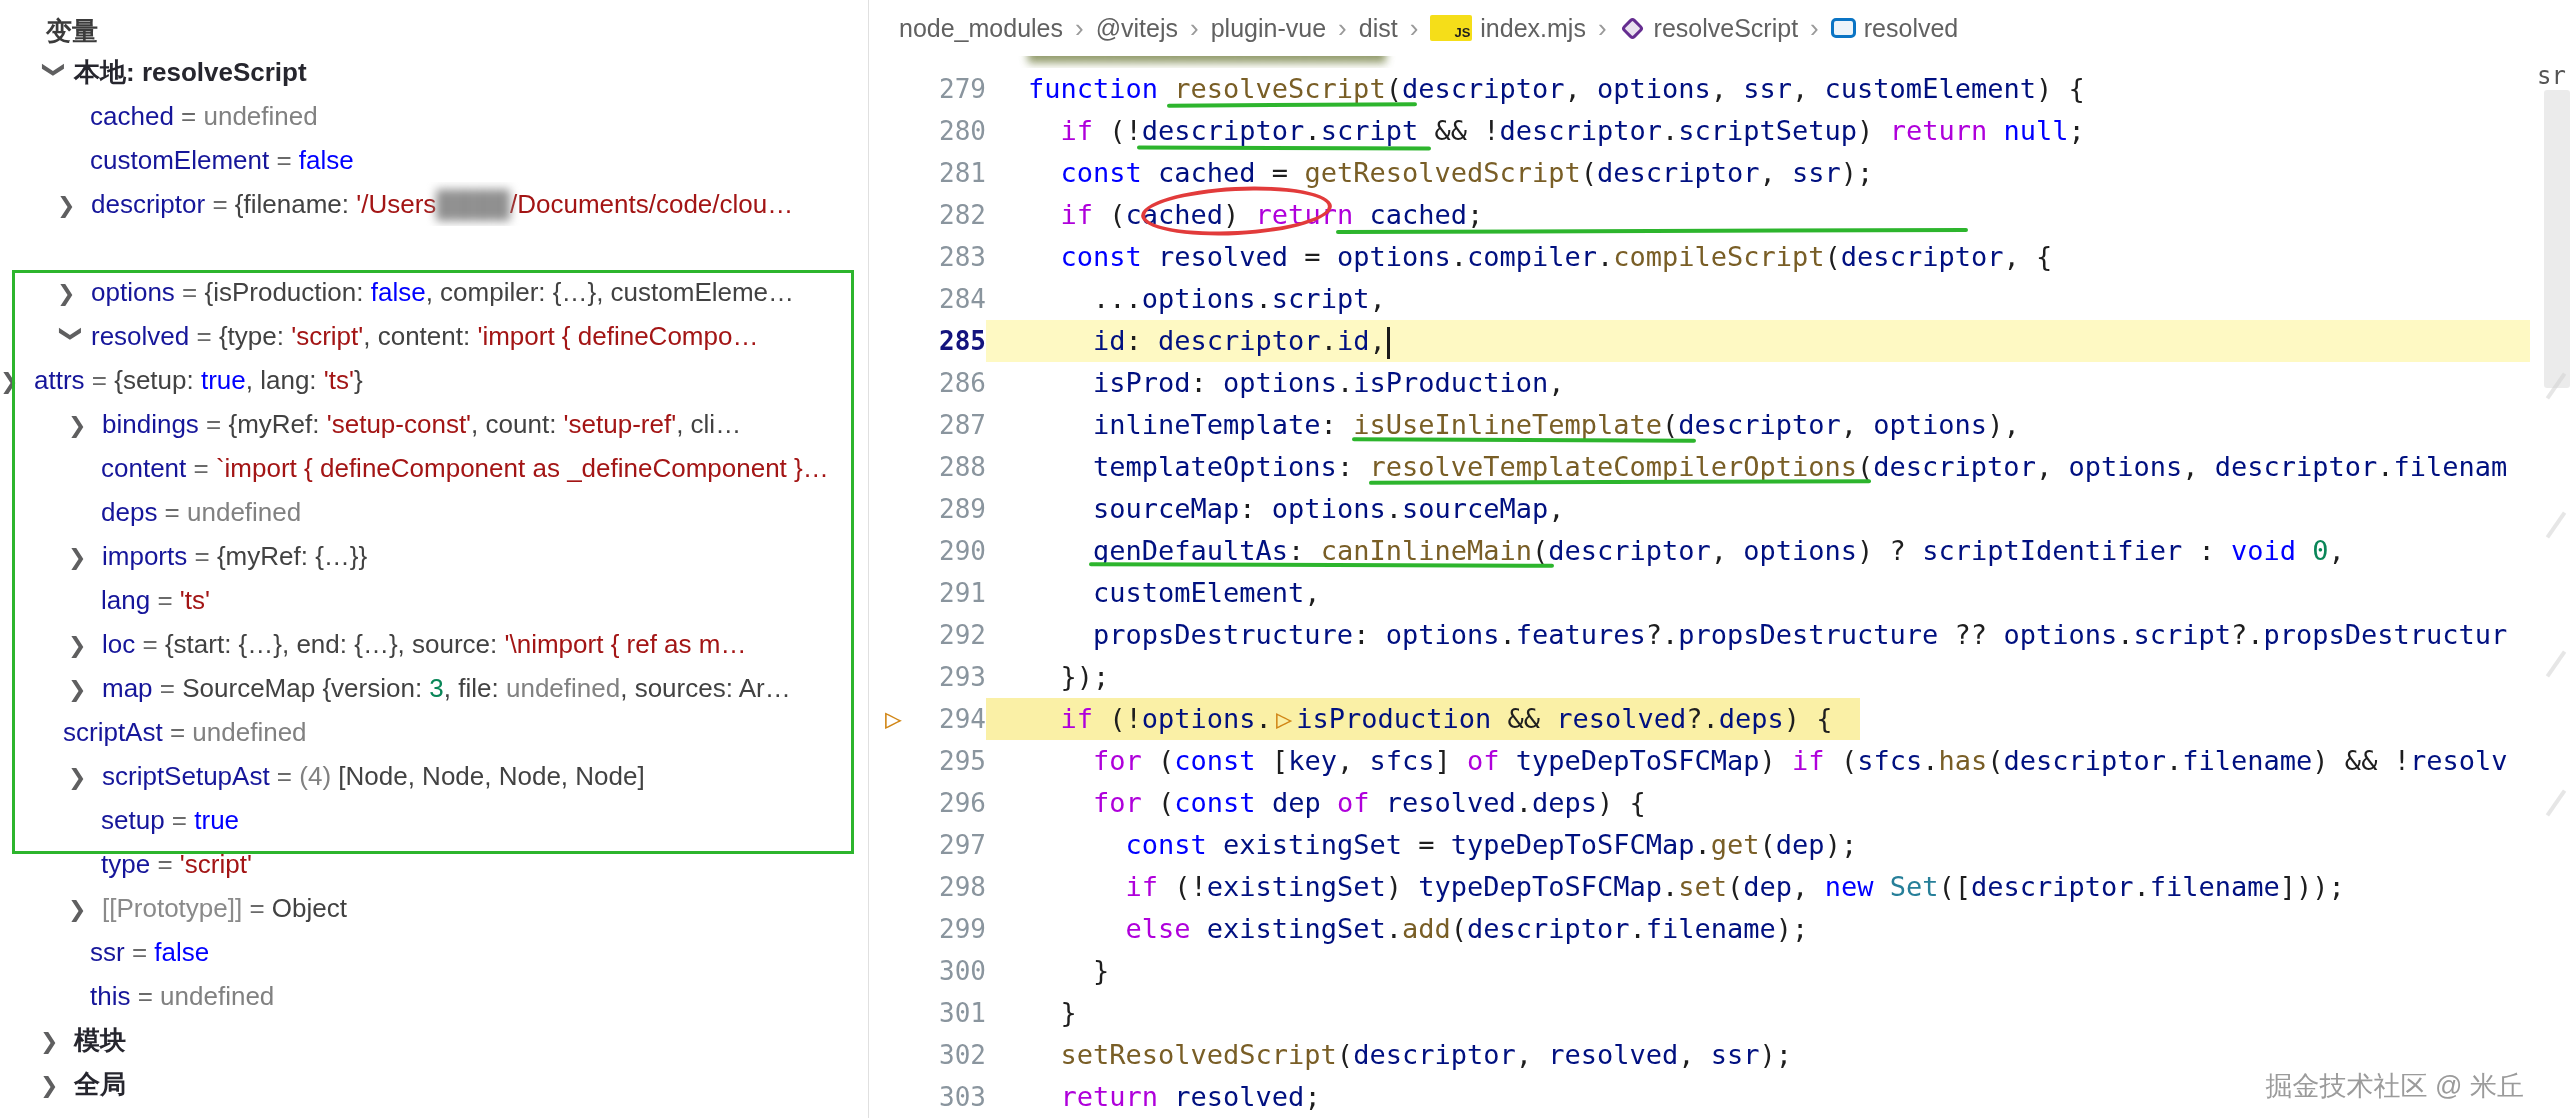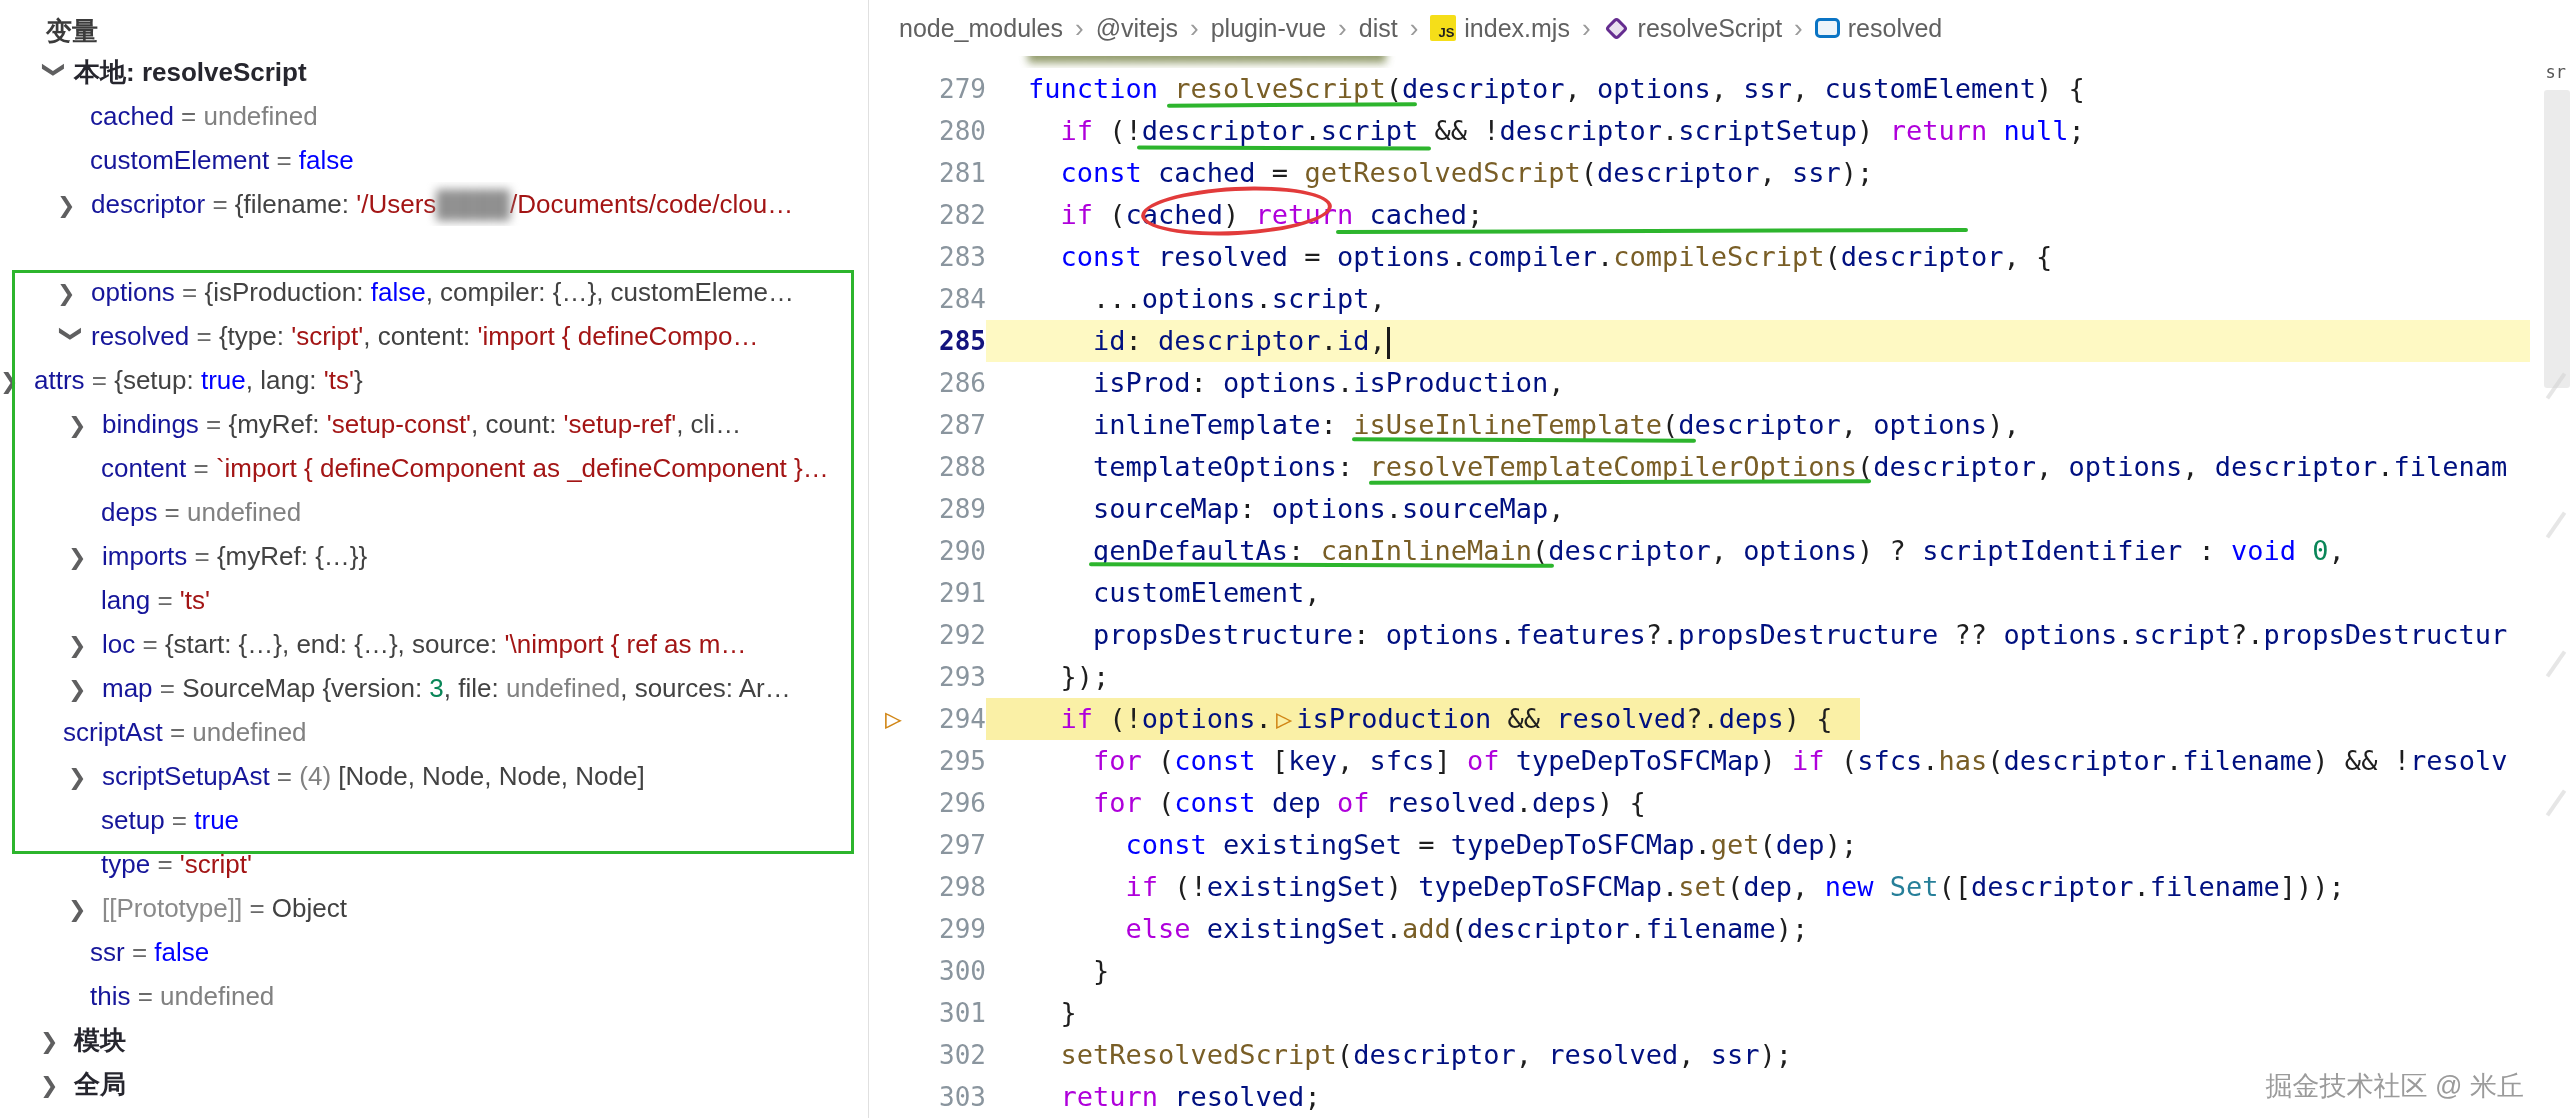--- a/index.html
+++ b/index.html
@@ -30,21 +30,21 @@
 
   
   .editor{position:relative;flex:1;height:100%;background:#fff;overflow:hidden;
     font-family:"DejaVu Sans Mono","Liberation Mono",monospace}
   .breadcrumb{height:56px;display:flex;align-items:center;padding-left:30px;
     font-family:"Liberation Sans","DejaVu Sans",sans-serif;font-size:25px;color:#616161;
     position:relative;z-index:3;background:#fff}
   .bc-sep{margin:0 12px;color:#9a9a9a;font-size:26px}
   .bc-item{display:flex;align-items:center;gap:8px;cursor:pointer;white-space:nowrap}
   .bc-ic{display:inline-flex;flex:none}
-  .js-file-icon{width:26px;height:26px;background:#f5de19;color:#1e1e1e;font-size:13px;font-weight:700;
+  .js-file-icon{width:42px;height:26px;background:#f5de19;color:#1e1e1e;font-size:13px;font-weight:700;
     align-items:flex-end;justify-content:flex-end;padding:1px 2px;border-radius:2px;
     font-family:"Liberation Sans",sans-serif}
   .symbol-method-icon{width:17px;height:17px;border:3px solid #652d90;transform:rotate(45deg);
     border-radius:4px;background:rgba(101,45,144,.14);margin:0 5px}
   .symbol-variable-icon{width:25px;height:20px;border:3px solid #0a74c4;border-radius:5px;
     background:rgba(10,116,196,.08)}
 
   .code-area{position:absolute;top:56px;left:0;right:0;bottom:0;overflow:hidden}
   .line{display:flex;height:42px;line-height:42px;font-size:27px;white-space:pre;position:relative}
   .line.partial-top{margin-top:-30px}
@@ -75,21 +75,21 @@
   .u283{left:467px;top:229px;width:632px;transform:rotate(-.2deg)}
   .u287{left:483px;top:438px;width:344px;transform:rotate(.25deg)}
   .u288{left:500px;top:480px;width:502px;transform:rotate(-.2deg)}
   .u290{left:220px;top:563px;width:465px;transform:rotate(.2deg)}
   .ann-ellipse{position:absolute;left:272px;top:187px;width:191px;height:48px;
     border:4px solid var(--ann-red);border-radius:50%;transform:rotate(-3deg);z-index:4;pointer-events:none}
 
   
   .minimap{position:absolute;top:56px;right:0;bottom:0;width:44px;background:#fff;z-index:6}
   .mm-slider{position:absolute;top:34px;right:6px;width:26px;height:298px;background:rgba(90,90,90,.12);border-radius:3px}
-  .mm-text{position:absolute;top:6px;right:10px;font-size:17px;color:#555;
+  .mm-text{position:absolute;top:6px;right:10px;font-size:24px;color:#555;
     font-family:"DejaVu Sans Mono",monospace}
   .mm-stamp{position:absolute;right:5px;width:30px;height:4px;background:#d2d2d2;opacity:.55;transform:rotate(-55deg)}
   .s1{top:328px}.s2{top:467px}.s3{top:606px}.s4{top:745px}
 
   .watermark{position:absolute;right:52px;bottom:14px;font-size:27px;color:#9b9b9b;z-index:7;
     font-family:"Liberation Sans","DejaVu Sans",sans-serif}
 </style>
 </head>
 <body>
 

